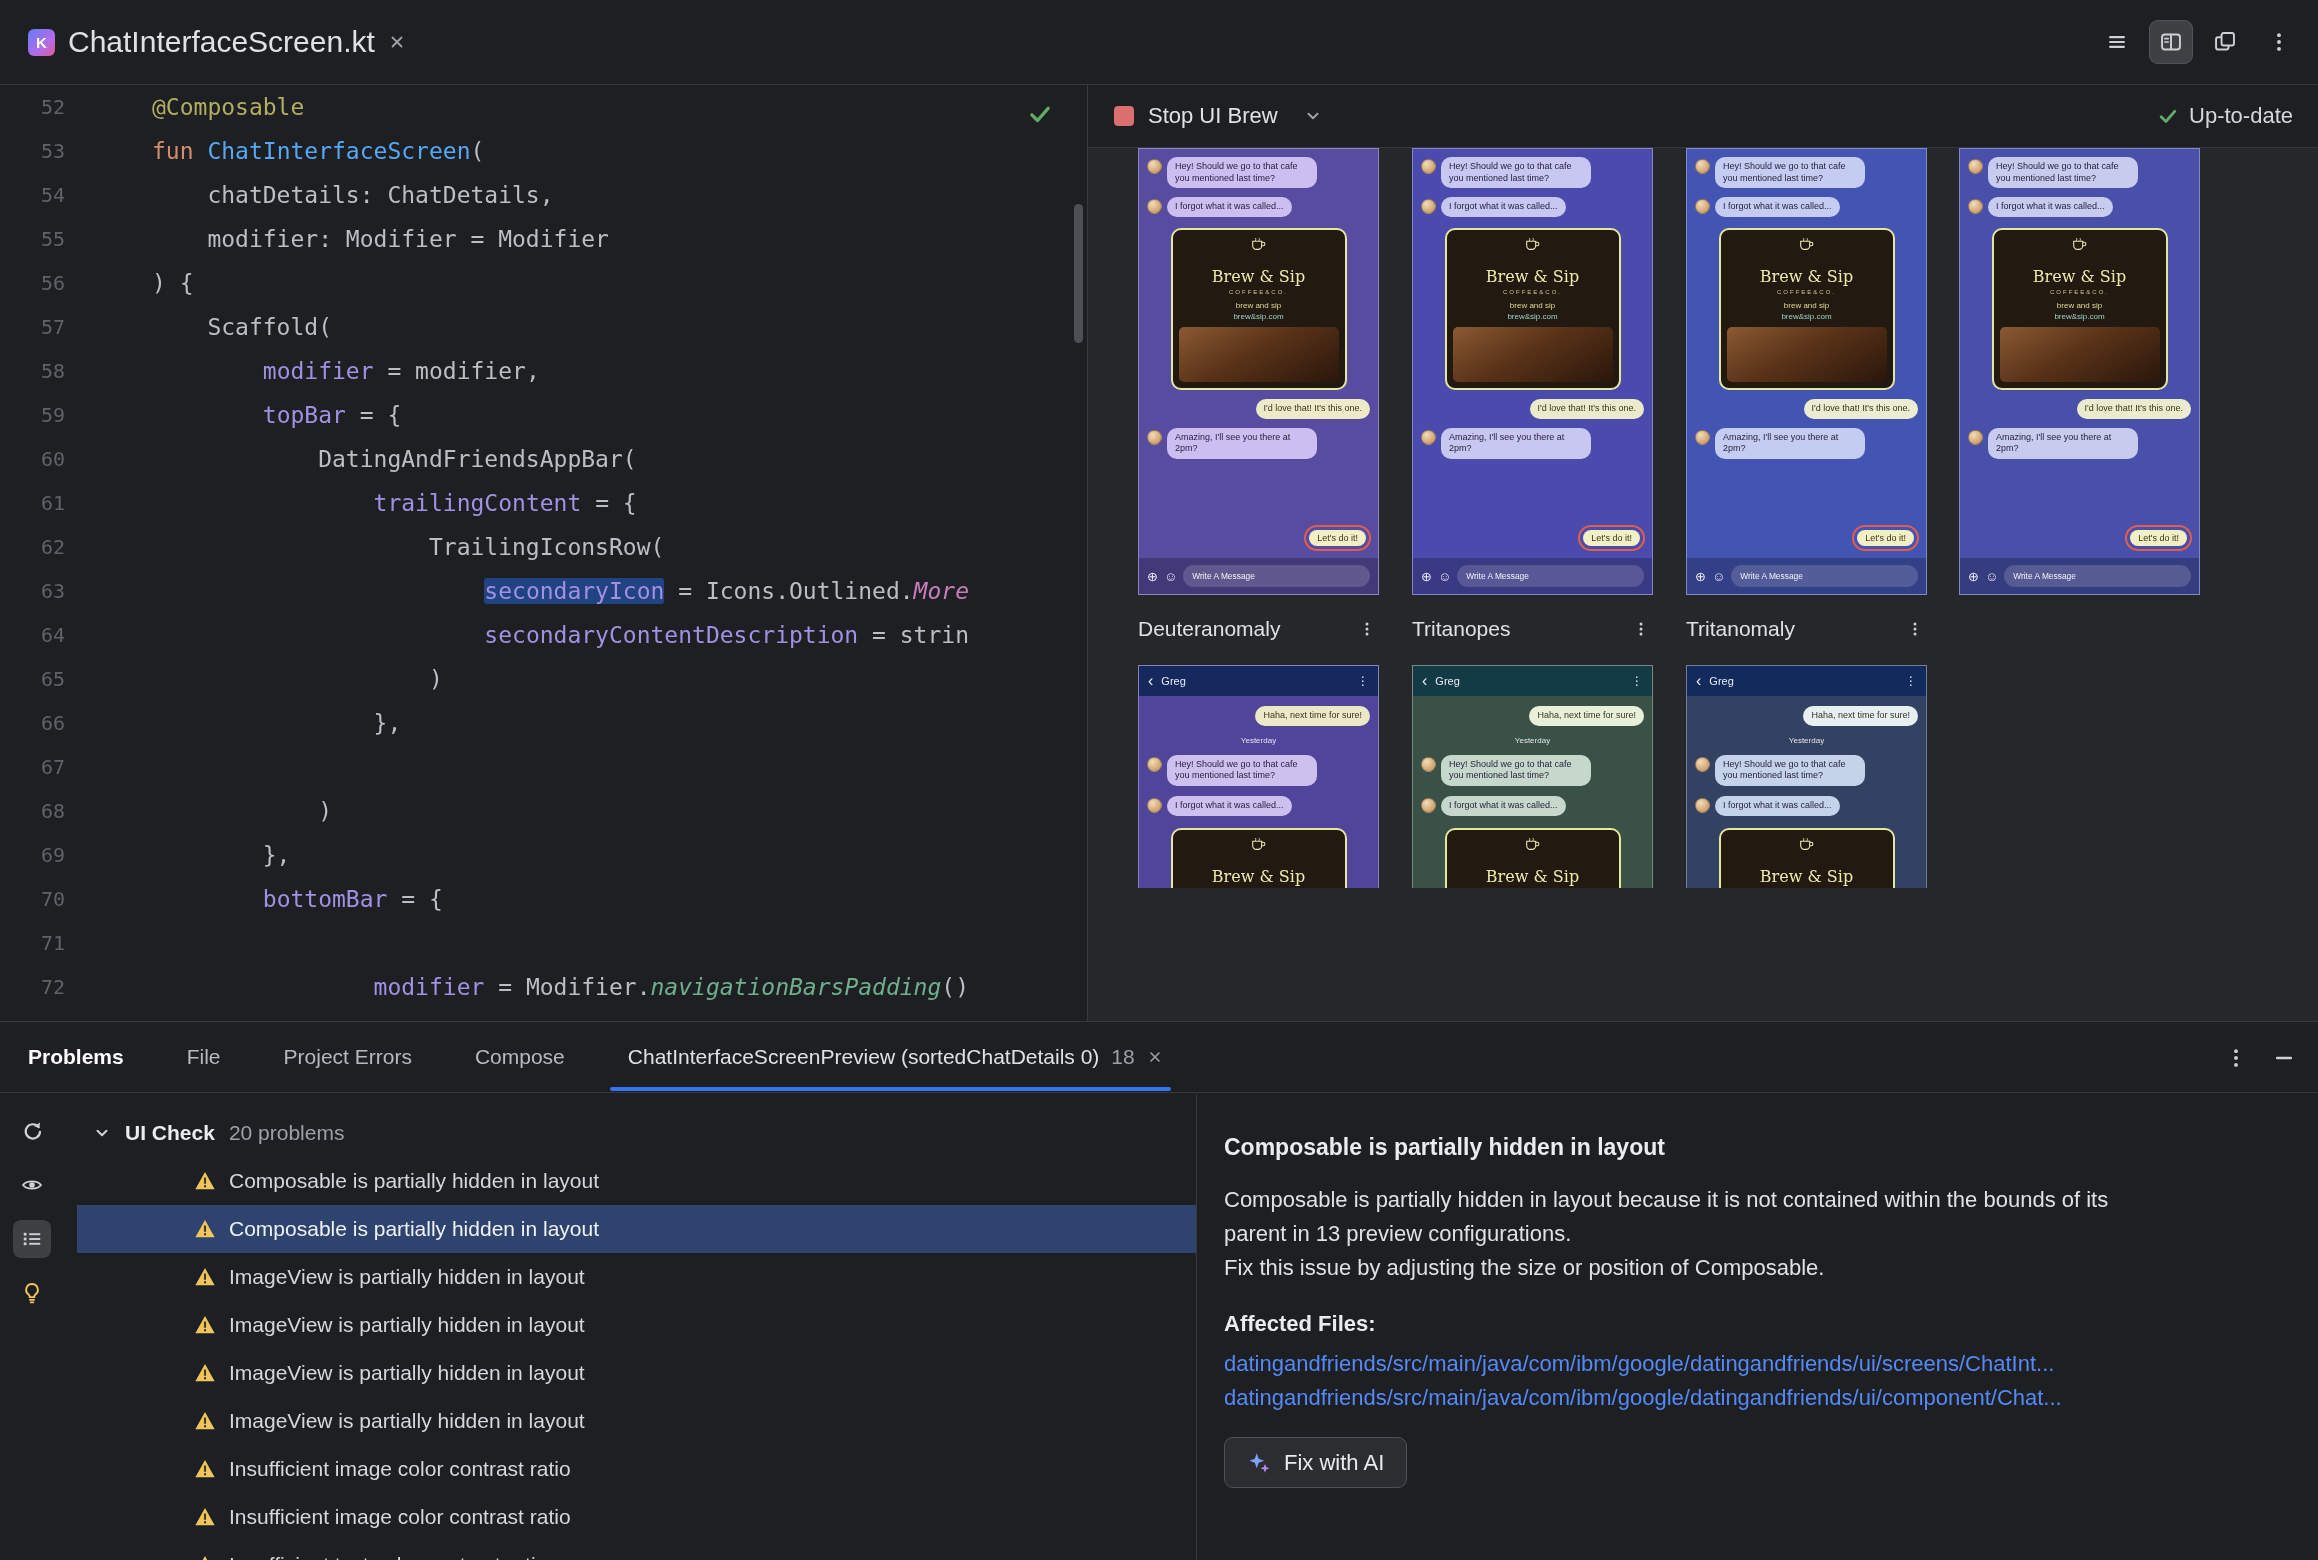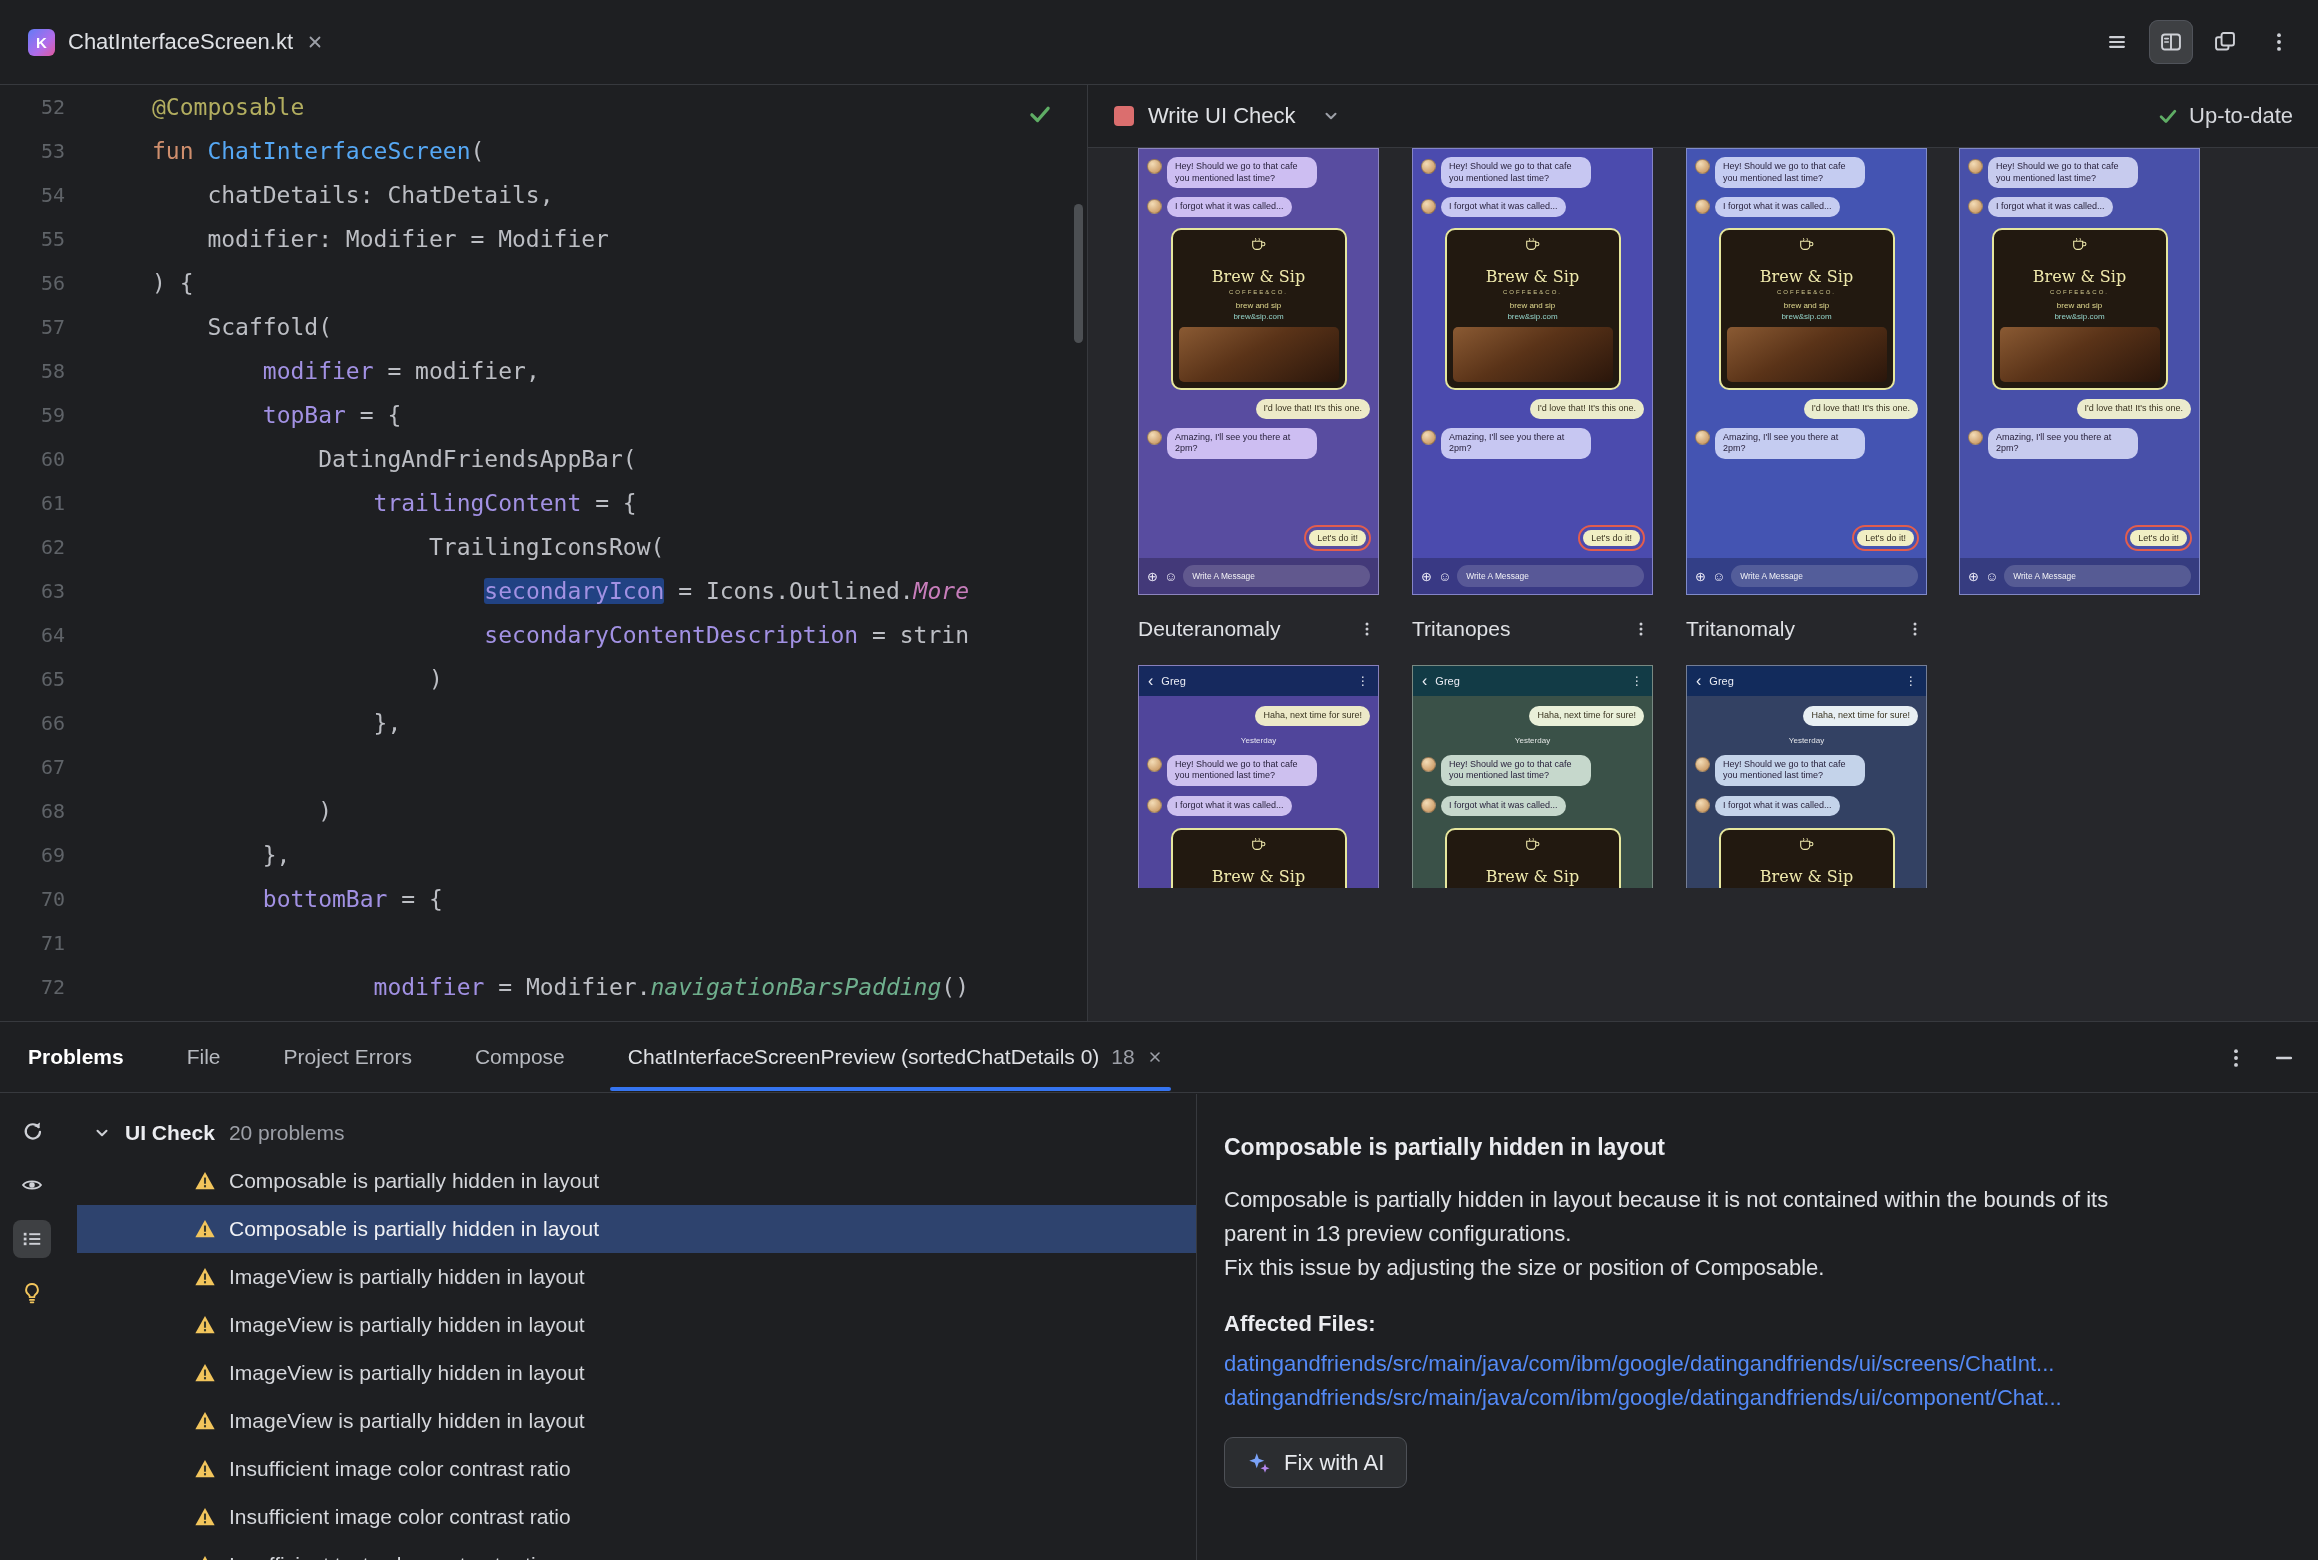--- a/index.html
+++ b/index.html
@@ -4,21 +4,21 @@
 <style>
   *{margin:0;padding:0;box-sizing:border-box}
   html,body{width:2319px;height:1560px;overflow:hidden}
   body{position:relative;background:#1E1F22;font-family:"Liberation Sans","DejaVu Sans",sans-serif;color:#DFE1E5;-webkit-font-smoothing:antialiased}
   svg{display:block}
 
   
   #titlebar{position:absolute;left:0;top:0;width:2319px;height:85px;background:#1E1F22;border-bottom:1px solid #37393E;display:flex;align-items:center}
   .ed-tab{display:flex;align-items:center;gap:13px;height:100%;padding:0 22px 0 28px}
   .kt-icon{width:27px;height:27px;border-radius:6px;background:linear-gradient(135deg,#627CF6,#B16CEA 60%,#E0599C);display:flex;align-items:center;justify-content:center;color:#fff;font-weight:700;font-size:15px}
-  .ed-tab-title{font-size:22px;color:#DFE1E5}
+  .ed-tab-title{font-size:30px;color:#DFE1E5}
   .tb-actions{margin-left:auto;display:flex;align-items:center;gap:10px;padding-right:18px}
   .icon-btn{width:44px;height:44px;border-radius:9px;display:flex;align-items:center;justify-content:center}
   .icon-btn.selected{background:#3E4043;box-shadow:inset 0 0 0 1px #50535A}
 
   
   #editor{position:absolute;left:0;top:85px;width:1087px;height:936px;background:#1E1F22;overflow:hidden}
   .code-line{position:relative;height:44px;line-height:44px;white-space:pre;font-family:"DejaVu Sans Mono","Liberation Mono",monospace;font-size:23px}
   .gutter{position:absolute;left:0;top:0;width:65px;text-align:right;color:#5F6368;font-size:20px}
   .code-text{position:absolute;left:152px;top:0}
   .tok.ann{color:#B3AE60}
@@ -174,21 +174,21 @@
       </svg>
   </span>
   <div class="ed-scrollbar"></div>
 </div>
 <div id="vdiv"></div>
 
 <div id="preview">
   <div id="pv-toolbar">
     <span class="stop-btn">
       <span class="stop-square"></span>
-      <span class="stop-label">Write UI Check</span>
+      <span class="stop-label">Stop UI Brew</span>
     </span>
     <span class="stop-chevron">
       <svg width="18" height="18" viewBox="0 0 16 16">
           <path d="M4 6 L8 10 L12 6" stroke="#9DA0A8" stroke-width="1.8" fill="none" stroke-linecap="round" stroke-linejoin="round"></path>
         </svg>
     </span>
     <span class="pv-status">
       <svg width="22" height="22" viewBox="0 0 16 16">
           <path d="M3 8.5 L6.5 12 L13 4.5" stroke="#5FAD65" stroke-width="2" fill="none" stroke-linecap="round" stroke-linejoin="round"></path>
         </svg>

